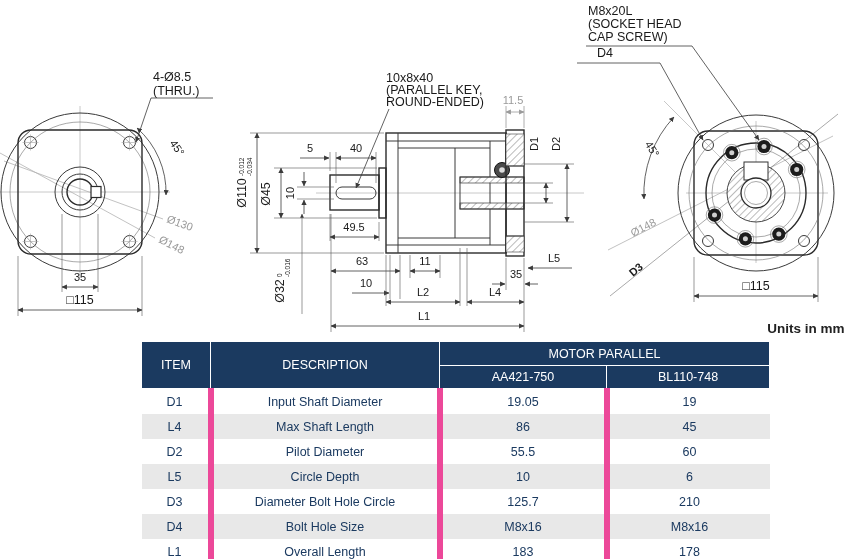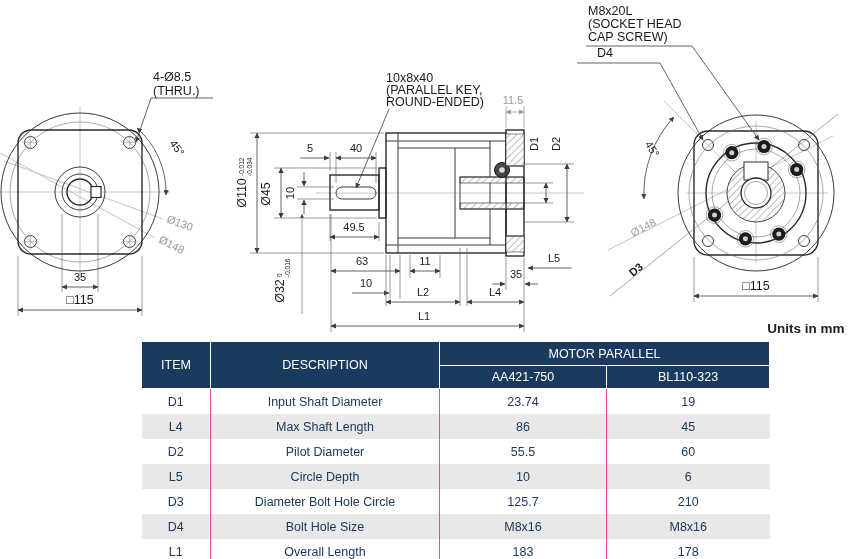--- a/index.html
+++ b/index.html
@@ -21,21 +21,21 @@
   .mid{text-anchor:middle;}
 
   .table-wrap{position:absolute;left:141px;top:341px;}
   table{border-collapse:collapse;table-layout:fixed;width:628px;
         font-size:12.5px;}
   thead th{background:#1b3a60;color:#ffffff;font-weight:normal;
            border:1px solid #ffffff;padding:0;}
   thead tr.h1 th{height:23px;}
   thead tr.h2 th{height:22px;}
   tbody td{height:25px;padding:0;text-align:center;color:#1b3a60;}
-  tbody td + td{border-left:1px solid #ec4899;}
+  tbody td + td{border-left:6px solid #ec4899;}
   tbody tr.alt{background:#e8e8e8;}
 </style>
 </head>
 <body>
 
 <svg width="850" height="340" viewBox="0 0 850 340" style="position:absolute;left:0;top:0;">
   <defs>
     <marker id="arr" viewBox="0 0 10 10" refX="9.5" refY="5" markerWidth="6.5" markerHeight="6.5" orient="auto-start-reverse">
       <path d="M0 0 L10 5 L0 10 z" fill="#3a3a3a"></path>
     </marker>
@@ -305,28 +305,28 @@
         <col style="width:163px">
       </colgroup>
     <thead>
       <tr class="h1">
         <th rowspan="2">ITEM</th>
         <th rowspan="2">DESCRIPTION</th>
         <th colspan="2">MOTOR PARALLEL</th>
       </tr>
       <tr class="h2">
         <th>AA421-750</th>
-        <th>BL110-323</th>
+        <th>BL110-748</th>
       </tr>
     </thead>
     <tbody>
       <tr>
         <td>D1</td>
         <td>Input Shaft Diameter</td>
-        <td>23.74</td>
+        <td>19.05</td>
         <td>19</td>
       </tr>
       <tr class="alt">
         <td>L4</td>
         <td>Max Shaft Length</td>
         <td>86</td>
         <td>45</td>
       </tr>
       <tr>
         <td>D2</td>

